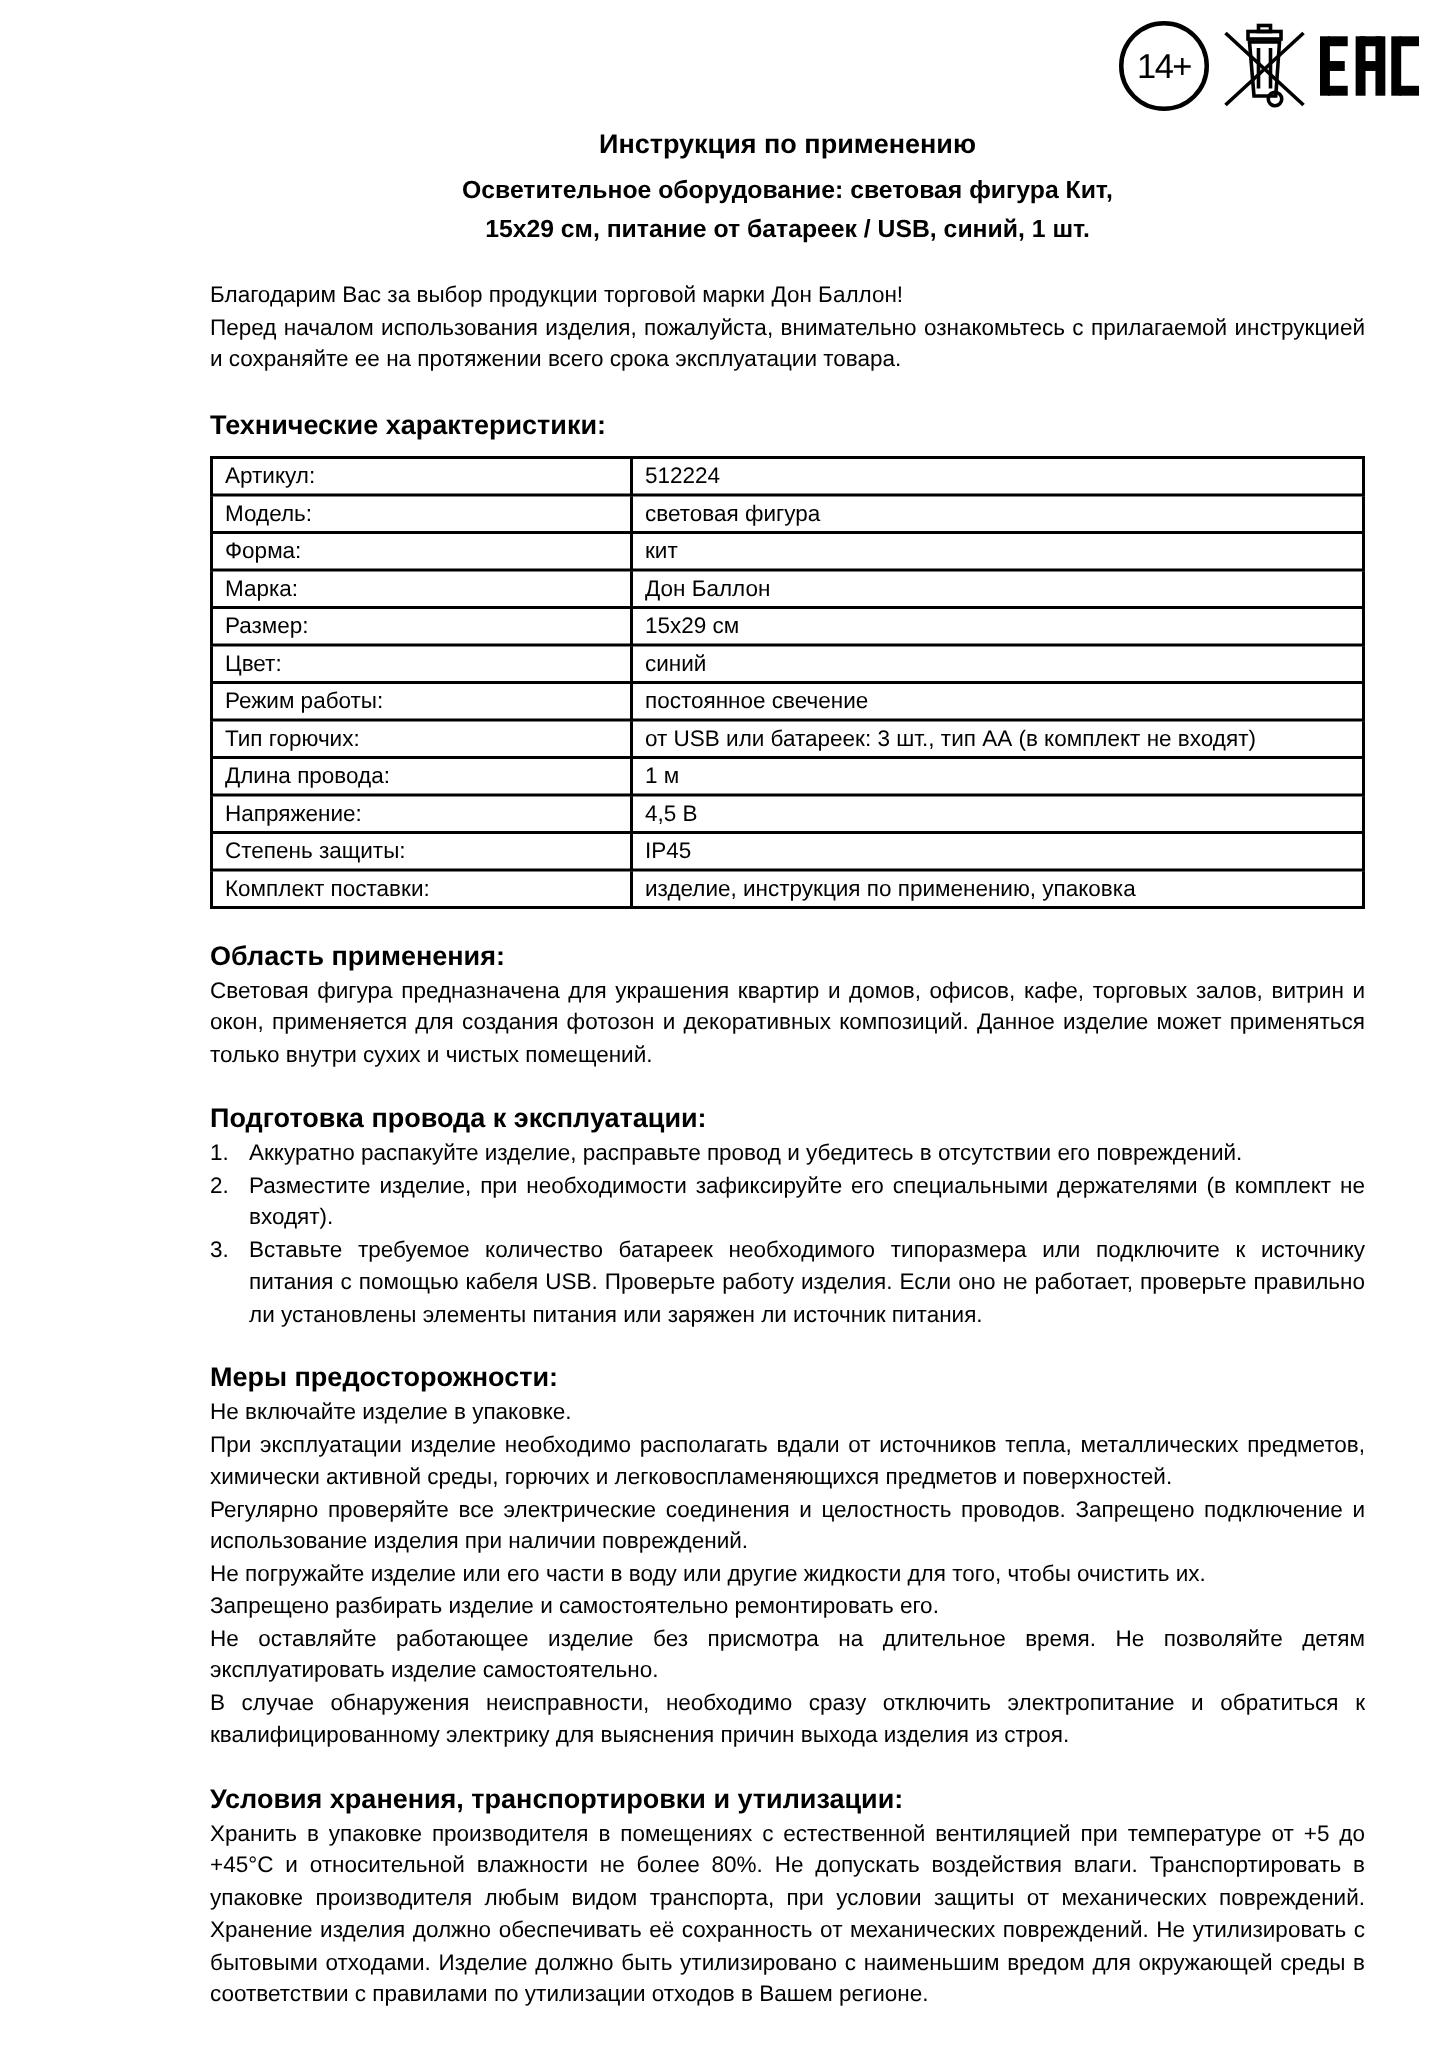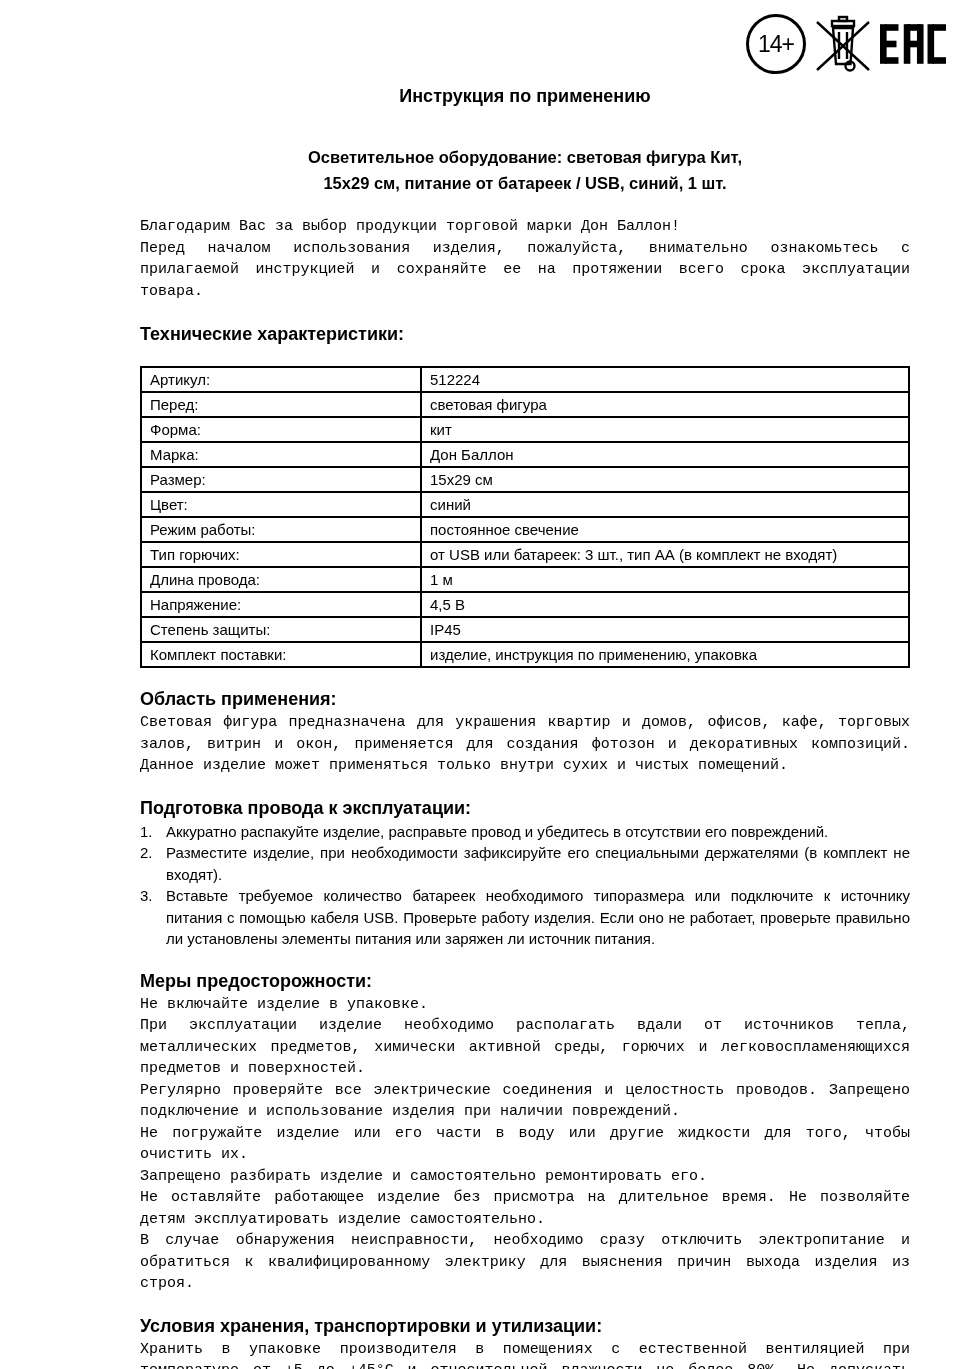--- a/index.html
+++ b/index.html
@@ -18,28 +18,28 @@
   .badges { position:absolute; top:14px; right:22px; display:flex; align-items:center; gap:9px; }
   .age-badge {
     width:54px; height:54px; border:3px solid #000; border-radius:50%;
     display:flex; align-items:center; justify-content:center;
     font-size:23px; letter-spacing:-1px;
   }
   .weee svg, .eac svg { display:block; }
 
   
   h1.title { font-size:18px; font-weight:bold; text-align:center; margin:0; }
-  .subtitle { font-size:16.5px; font-weight:bold; text-align:center; line-height:26px; margin-top:37px; }
-  p { margin:0; line-height:21.5px; text-align:justify;font-family:Liberation Mono, monospace; }
+  .subtitle { font-size:16.5px; font-weight:bold; text-align:center; line-height:26px; margin-top:7px; }
+  p { margin:0; line-height:21.5px; text-align:justify; }
   .p-thanks { margin-top:20px; text-align:left; }
   .p-notice { }
   h3.sec { font-size:18px; font-weight:bold; margin:21px 0 2px 0; text-decoration:none; }
 
   
-  table.specs { width:770px; border-collapse:collapse; margin-top:21px; }
+  table.specs { width:770px; border-collapse:collapse; margin-top:10px; }
   table.specs td {
     border:2px solid #000; height:21px; padding:1px 8px 1px 8px;
     font-size:15px; vertical-align:middle; white-space:nowrap;
   }
   table.specs td.c1 { width:262px; }
 
   
   .oli { display:flex; line-height:21.5px; }
   .oli .num { flex:0 0 26px; }
   .oli .txt { flex:1; text-align:justify; }
@@ -99,21 +99,21 @@
   <p class="p-notice">Перед началом использования изделия, пожалуйста, внимательно ознакомьтесь с прилагаемой инструкцией и сохраняйте ее на протяжении всего срока эксплуатации товара.</p>
 
   <h3 class="sec" style="margin-top:22px">Технические характеристики:</h3>
   <table class="specs">
     <tbody>
       <tr>
           <td class="c1">Артикул:</td>
           <td>512224</td>
         </tr>
       <tr>
-          <td class="c1">Перед:</td>
+          <td class="c1">Модель:</td>
           <td>световая фигура</td>
         </tr>
       <tr>
           <td class="c1">Форма:</td>
           <td>кит</td>
         </tr>
       <tr>
           <td class="c1">Марка:</td>
           <td>Дон Баллон</td>
         </tr>

